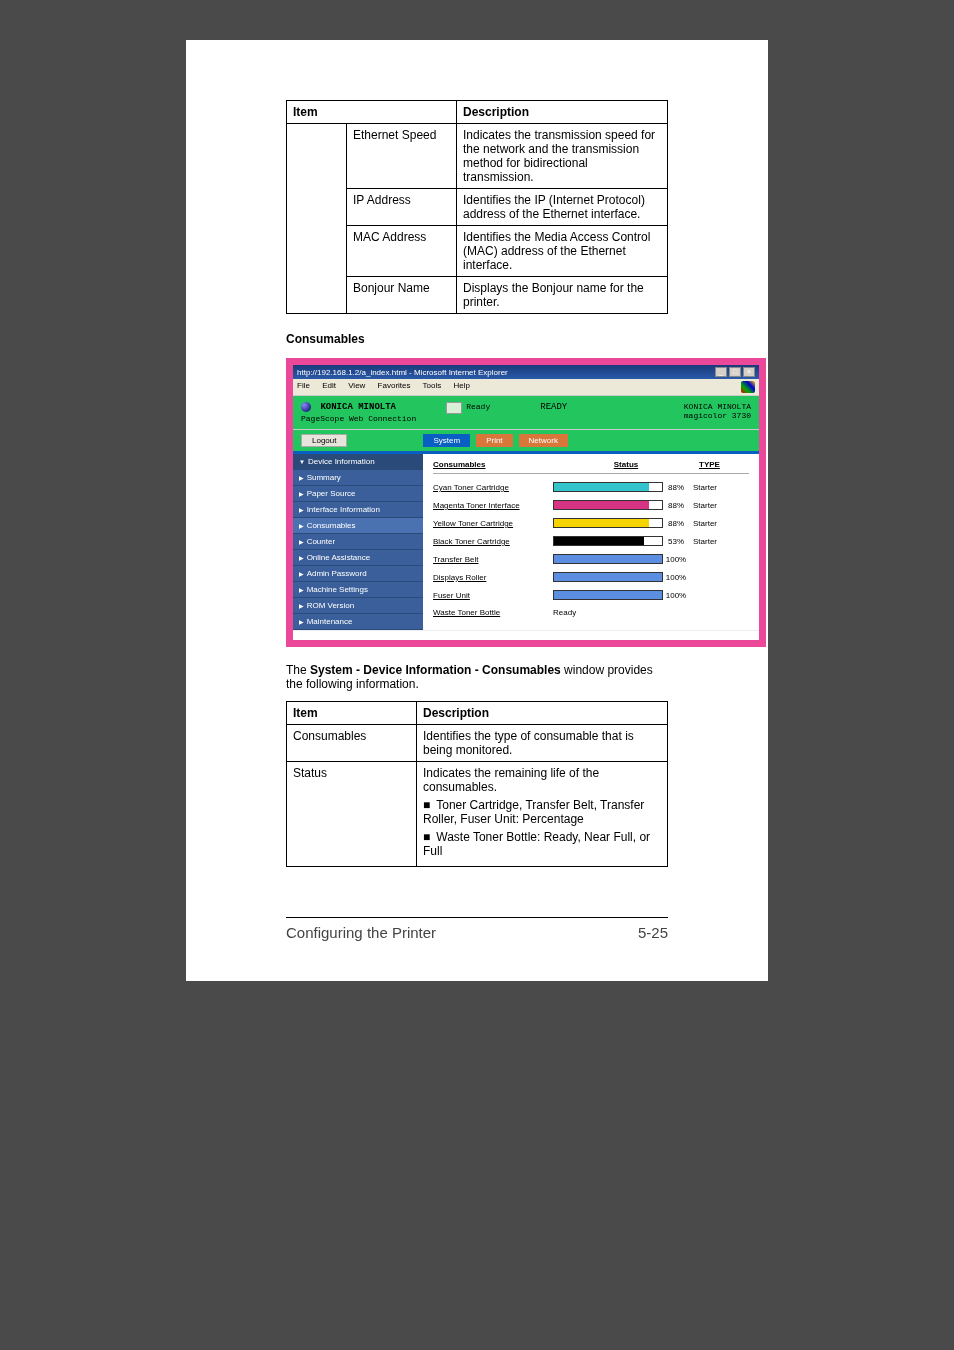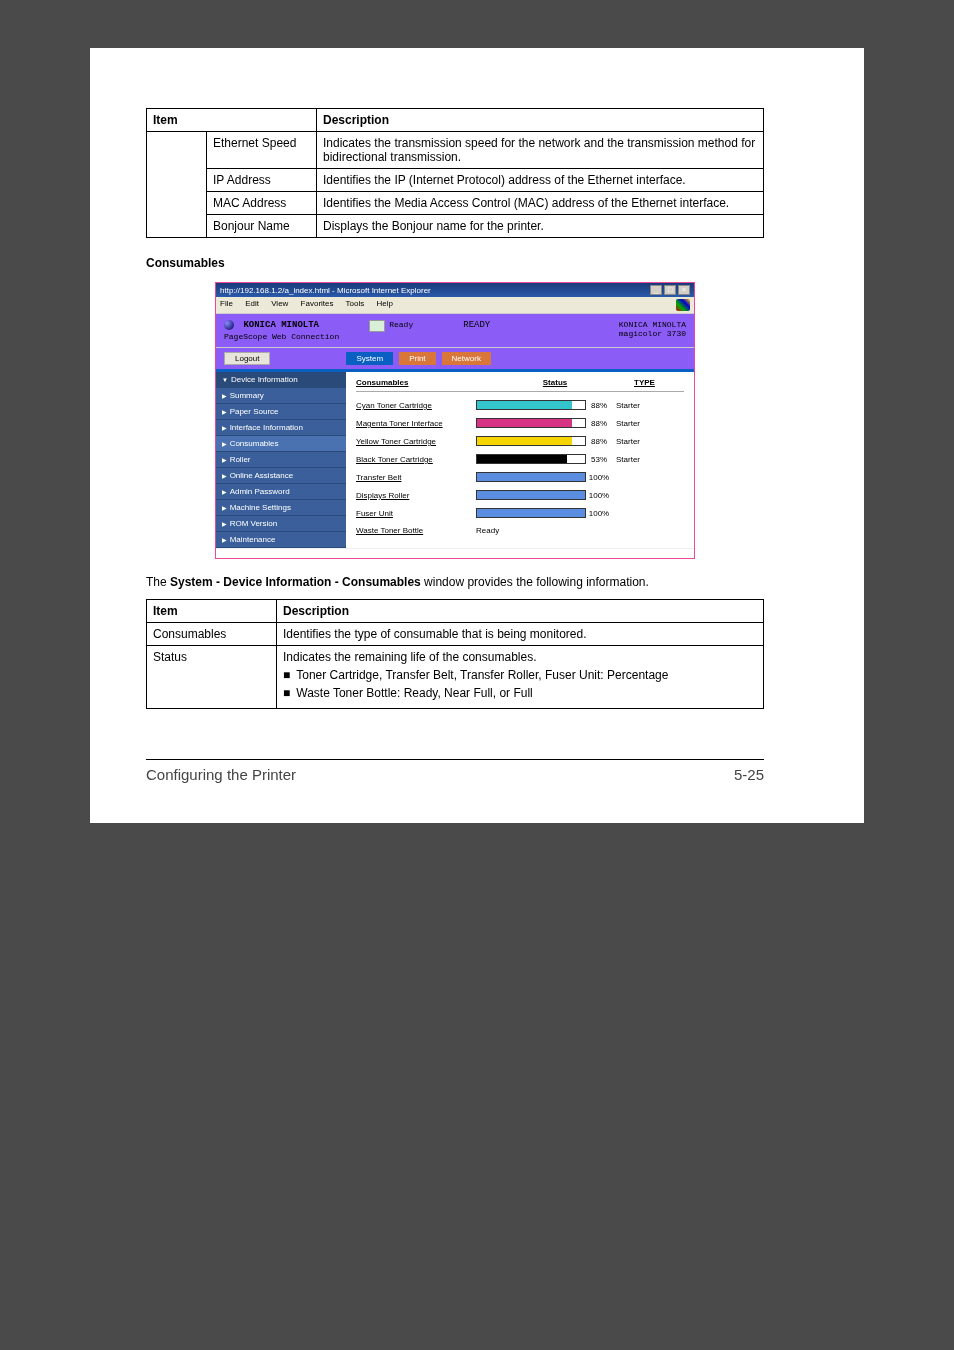--- a/index.html
+++ b/index.html
@@ -6,24 +6,23 @@
   body {
     margin: 0;
     background: #4a4a4a;
     font-family: Arial, Helvetica, sans-serif;
     display: flex;
     justify-content: center;
     padding: 40px 0;
   }
   .page {
     background: #fff;
-    width: 774px;
-    padding: 60px 100px 40px 56px;
+    width: 582px;
+    padding: 60px 100px 40px 100px;
     position: relative;
-    margin-top: 8px;
   }
   table.info {
     border-collapse: collapse;
     width: 100%;
     font-size: 12px;
     margin-bottom: 18px;
   }
   table.info th, table.info td {
     border: 1px solid #000;
     padding: 4px 6px;
@@ -33,24 +32,24 @@
   table.info th {
     font-weight: bold;
   }
   .section-heading {
     font-size: 12px;
     font-weight: bold;
     margin: 6px 0 12px 0;
   }
   .screenshot {
     width: 480px;
-    border: 1px solid #ec4899;
+    border: 7px solid #ec4899;
     font-size: 9px;
     margin: 0 auto 16px auto;
-    background: #8b5cf6;
+    background: #22c55e;
   }
   .ss-titlebar {
     background: linear-gradient(#1a3a7a, #2a5aaa);
     color: #fff;
     padding: 2px 4px;
     display: flex;
     justify-content: space-between;
     align-items: center;
     font-size: 8px;
   }
@@ -297,21 +296,21 @@
       <div class="ss-tab ss-tab-inactive">Network</div>
     </div>
     <div class="ss-blueline"></div>
     <div class="ss-body">
       <div class="ss-sidebar">
         <div class="ss-sidebar-item header"><span class="tri">▼</span><span>Device Information</span></div>
         <div class="ss-sidebar-item"><span class="tri">▶</span><span>Summary</span></div>
         <div class="ss-sidebar-item"><span class="tri">▶</span><span>Paper Source</span></div>
         <div class="ss-sidebar-item"><span class="tri">▶</span><span>Interface Information</span></div>
         <div class="ss-sidebar-item sel"><span class="tri">▶</span><span>Consumables</span></div>
-        <div class="ss-sidebar-item"><span class="tri">▶</span><span>Roller</span></div>
+        <div class="ss-sidebar-item"><span class="tri">▶</span><span>Counter</span></div>
         <div class="ss-sidebar-item"><span class="tri">▶</span><span>Online Assistance</span></div>
         <div class="ss-sidebar-item"><span class="tri">▶</span><span>Admin Password</span></div>
         <div class="ss-sidebar-item"><span class="tri">▶</span><span>Machine Settings</span></div>
         <div class="ss-sidebar-item"><span class="tri">▶</span><span>ROM Version</span></div>
         <div class="ss-sidebar-item"><span class="tri">▶</span><span>Maintenance</span></div>
       </div>
       <div class="ss-content">
         <div class="ss-content-header">
           <div class="col1">Consumables</div>
           <div class="col2">Status</div>

